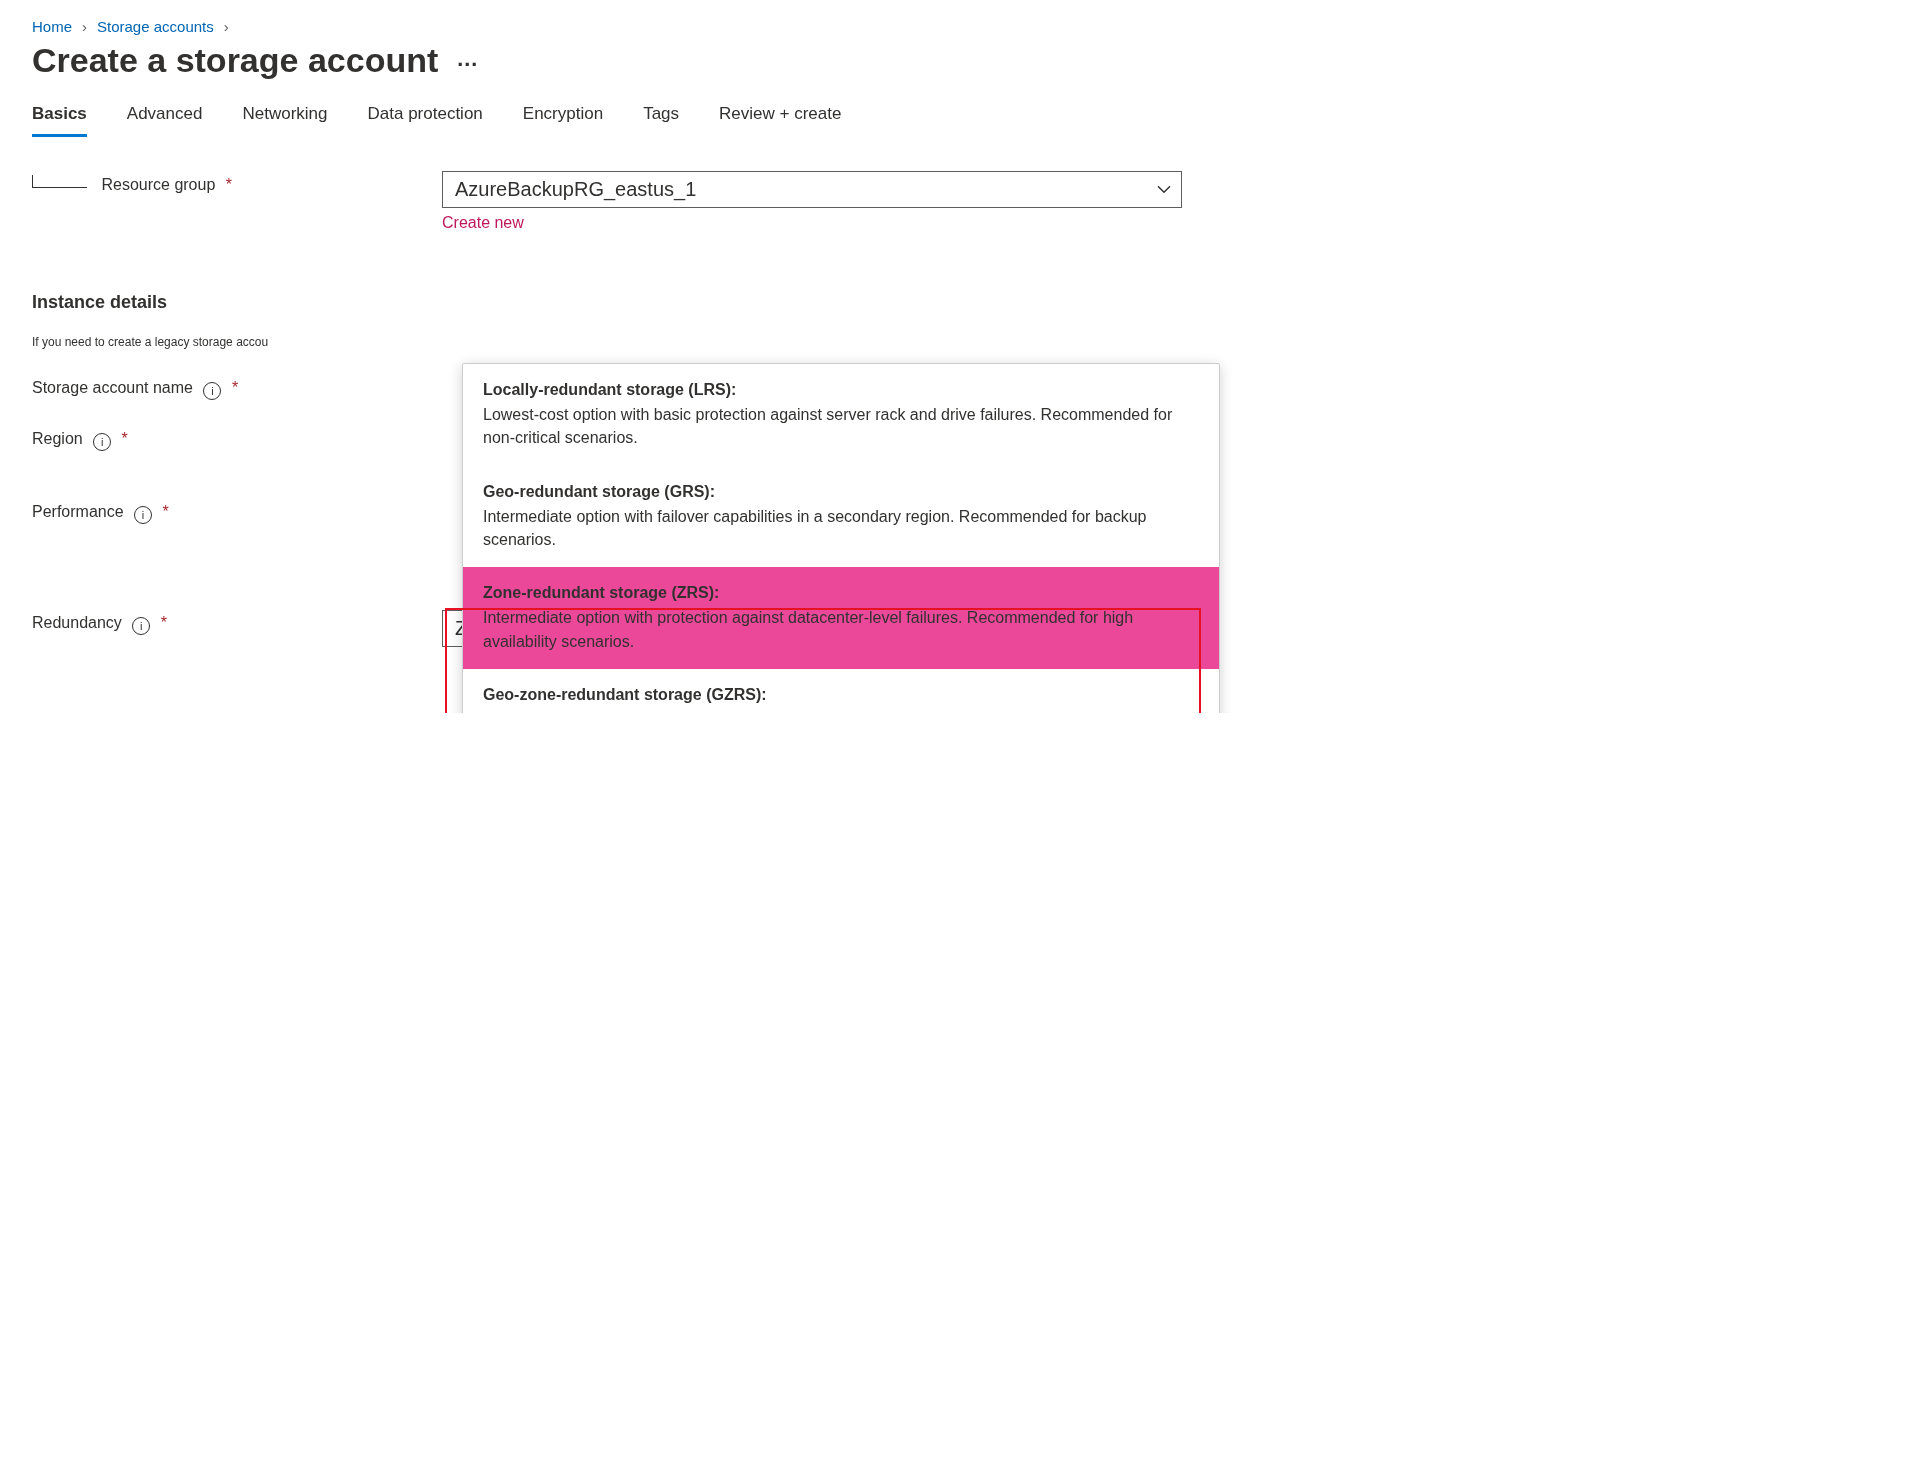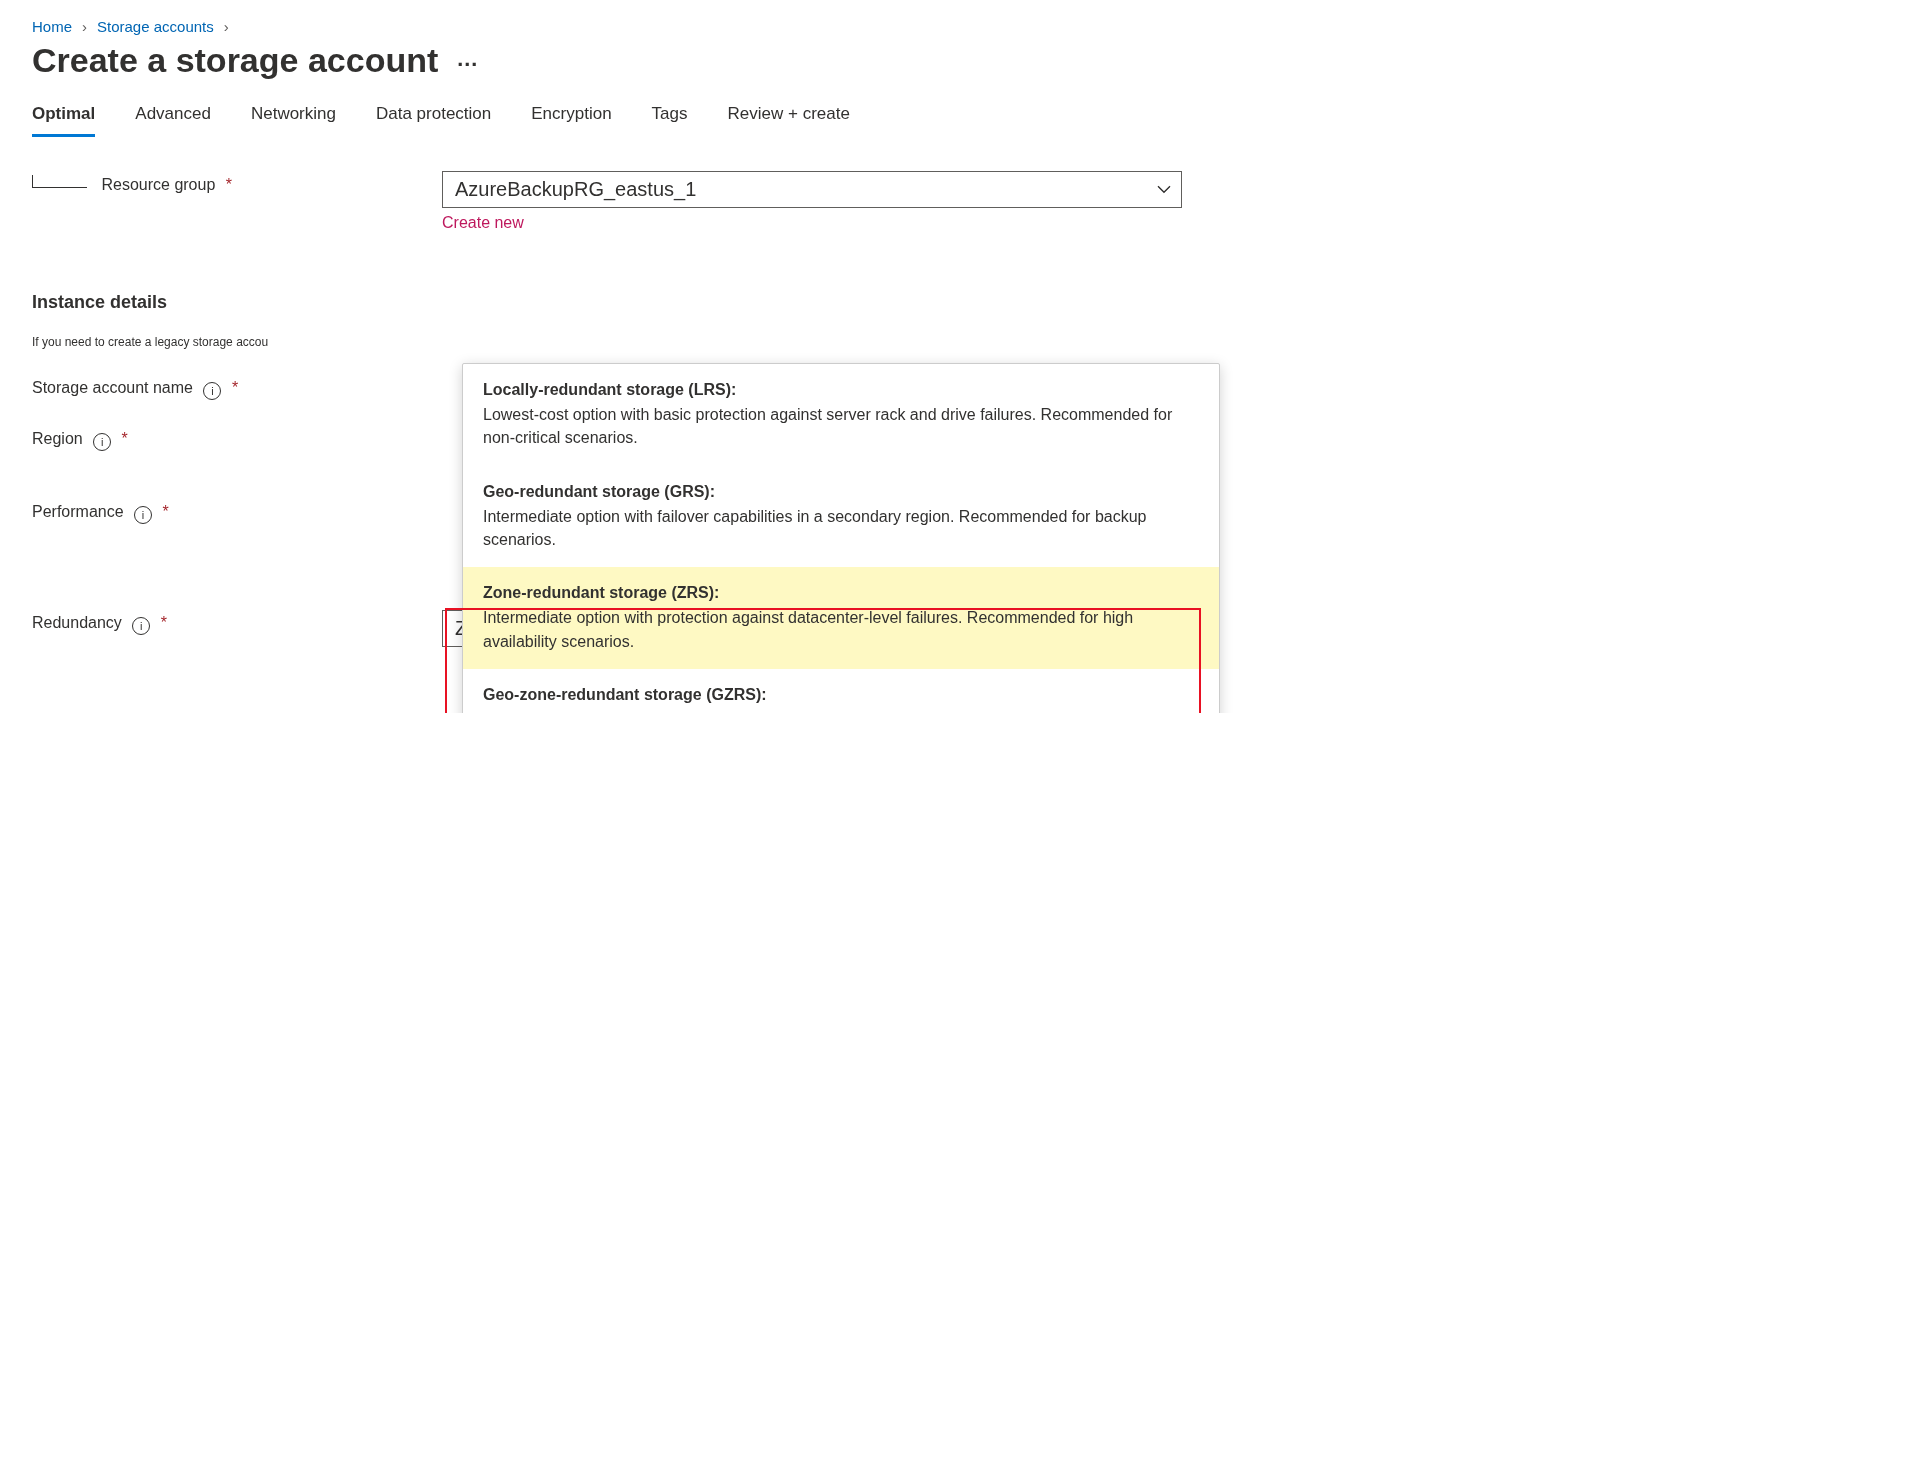--- a/index.html
+++ b/index.html
@@ -139,21 +139,21 @@
   box-shadow: 0 3px 14px rgba(0,0,0,0.18);
   background: #fff;
   z-index: 5;
 }
 .dd-opt {
   padding: 14px 20px 16px 20px;
   font-size: 16px;
   line-height: 1.45;
 }
 .dd-opt .t { font-weight: 600; margin-bottom: 2px;}
-.dd-opt.sel { background: #fef9c3; }
+.dd-opt.sel { background: #ec4899; }
 
 
 .hl {
   position: absolute;
   border: 2px solid #e81123;
   pointer-events: none;
   z-index: 10;
 }
 .arrow-wrap { position:absolute; z-index:9; pointer-events:none; }
 </style>
@@ -168,21 +168,21 @@
     <a href="#">Storage accounts</a>
     <span class="crumb-sep">›</span>
   </div>
 
   <h1 class="page-title">
     <span>Create a storage account</span>
     <span class="more-dots">…</span>
   </h1>
 
   <div class="tabs">
-    <div class="tab active">Optimal</div>
+    <div class="tab active">Basics</div>
     <div class="tab">Advanced</div>
     <div class="tab">Networking</div>
     <div class="tab">Data protection</div>
     <div class="tab">Encryption</div>
     <div class="tab">Tags</div>
     <div class="tab">Review + create</div>
   </div>
 
   <div class="form-content" style="position:relative;">
 

